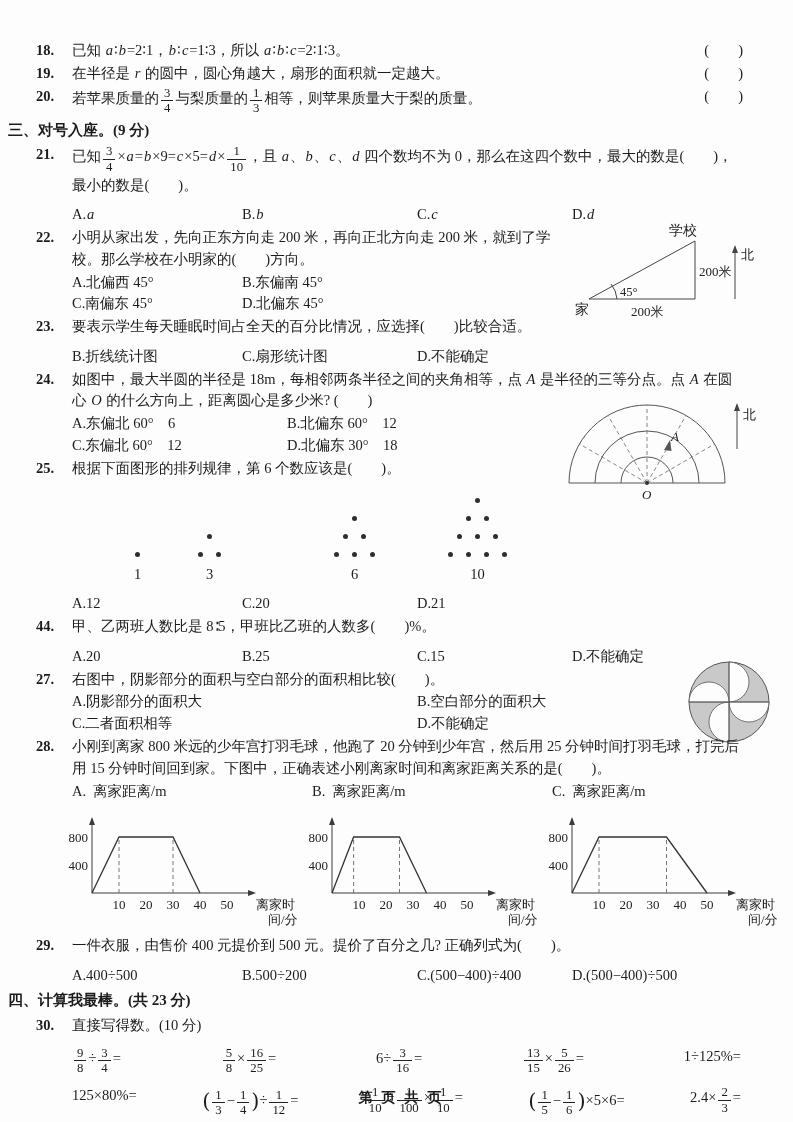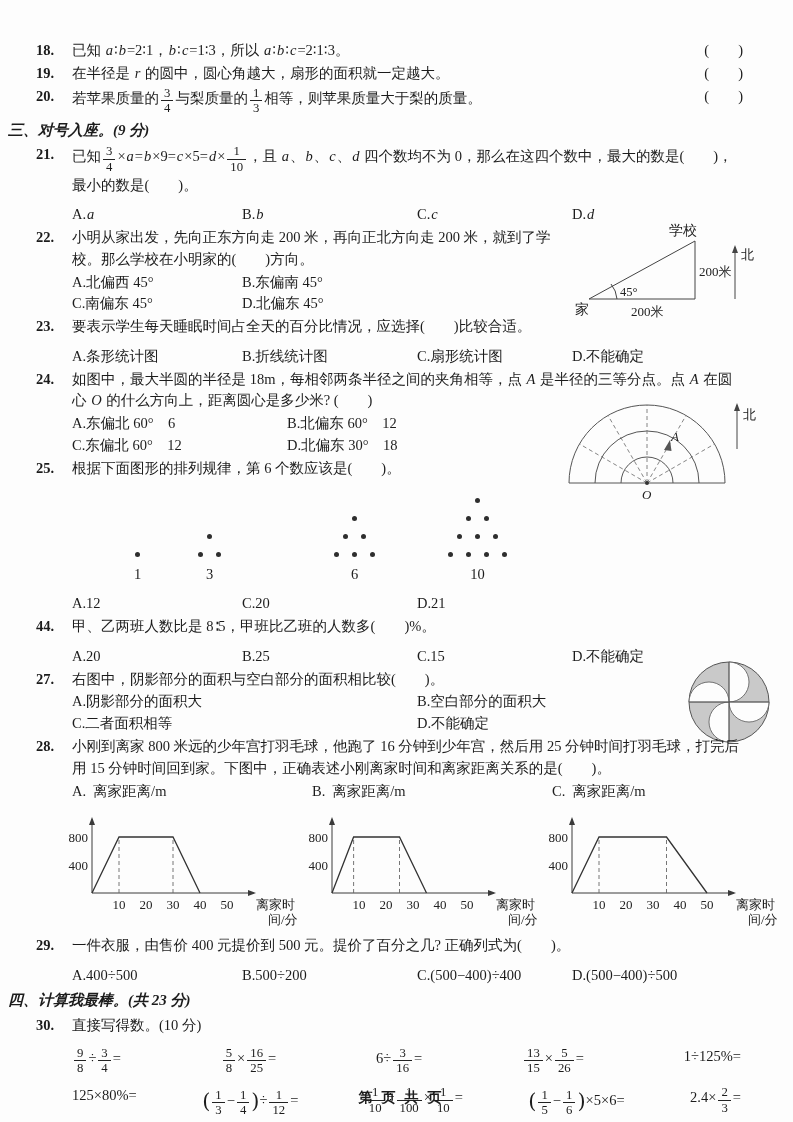--- a/index.html
+++ b/index.html
@@ -10,21 +10,21 @@
     font-size:14.5px;line-height:1.5;color:#1c1c1c;
   }
   p{margin:0;}
   i{font-style:italic;padding:0 1px;}
   .q{display:flex;align-items:flex-start;margin-bottom:1px;}
   .qno{width:36px;flex:0 0 36px;font-weight:700;}
   .qbody{flex:1;min-width:0;position:relative;}
   .tf{display:flex;}
   .tf .qtext{flex:1;}
   .bracket{margin-left:auto;padding-right:2px;white-space:nowrap;}
-  .sec{font-weight:700;margin:3px 0 3px -28px;font-size:15px;font-style:italic;}
+  .sec{font-weight:700;margin:3px 0 3px -28px;font-size:15px;}
   .opts{display:grid;margin-top:1px;}
   .opts4{grid-template-columns:170px 175px 155px 1fr;margin-top:8px;}
   .opts2a{grid-template-columns:170px 1fr;}
   .opts2b{grid-template-columns:215px 1fr;}
   .opts2c{grid-template-columns:345px 1fr;}
   .frac{display:inline-block;text-align:center;vertical-align:-0.75em;line-height:1.15;margin:0 2px;font-size:0.88em;}
   .frac .fn{display:block;padding:0 3px;border-bottom:1.2px solid #222;}
   .frac .fd{display:block;padding:0 3px;}
   .bigp{font-size:1.45em;vertical-align:-0.15em;font-family:"DejaVu Serif",serif;}
   
@@ -112,21 +112,20 @@
         <span>D.北偏东 45°</span>
       </div>
     </div>
   </div>
 
   <div class="q">
     <span class="qno">23.</span>
     <div class="qbody">
       <p class="qtext">要表示学生每天睡眠时间占全天的百分比情况，应选择(　　)比较合适。</p>
       <div class="opts opts4">
-        <span>A.条形统计图</span>
         <span>B.折线统计图</span>
         <span>C.扇形统计图</span>
         <span>D.不能确定</span>
       </div>
     </div>
   </div>
 
   <div class="q">
     <span class="qno">24.</span>
     <div class="qbody">
@@ -261,21 +260,21 @@
         <span>B.空白部分的面积大</span>
         <span>C.二者面积相等</span>
         <span>D.不能确定</span>
       </div>
     </div>
   </div>
 
   <div class="q">
     <span class="qno">28.</span>
     <div class="qbody">
-      <p class="qtext">小刚到离家 800 米远的少年宫打羽毛球，他跑了 16 分钟到少年宫，然后用 25 分钟时间打羽毛球，打完后用 15 分钟时间回到家。下图中，正确表述小刚离家时间和离家距离关系的是(　　)。</p>
+      <p class="qtext">小刚到离家 800 米远的少年宫打羽毛球，他跑了 20 分钟到少年宫，然后用 25 分钟时间打羽毛球，打完后用 15 分钟时间回到家。下图中，正确表述小刚离家时间和离家距离关系的是(　　)。</p>
       <div class="charts">
           <div class="chart"><div class="chart-head"><span class="cl">A.</span><span>离家距离/m</span></div><svg width="240" height="124" viewBox="0 0 240 124">
               <line x1="30" y1="90" x2="30" y2="16" stroke="#3a3a3a" stroke-width="1"></line>
               <path d="M 27,22 L 30,14 L 33,22 Z" fill="#3a3a3a"></path>
               <line x1="30" y1="90" x2="192" y2="90" stroke="#3a3a3a" stroke-width="1"></line>
               <path d="M 186,87 L 194,90 L 186,93 Z" fill="#3a3a3a"></path>
               <line x1="57" y1="90" x2="57" y2="33.99999999999999" stroke="#666" stroke-width="0.9" stroke-dasharray="4 3"></line>
               <line x1="111" y1="90" x2="111" y2="33.99999999999999" stroke="#666" stroke-width="0.9" stroke-dasharray="4 3"></line>
               <polyline points="30,90 57,33.99999999999999 111,33.99999999999999 138,90" fill="none" stroke="#333" stroke-width="1.3"></polyline>
               <text x="57" y="106" font-size="13" text-anchor="middle">10</text>

